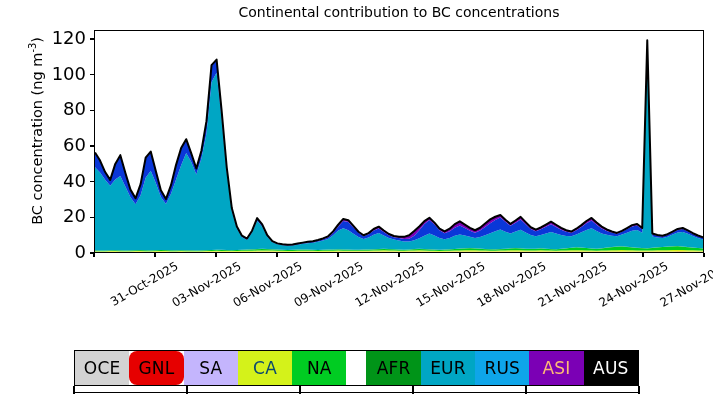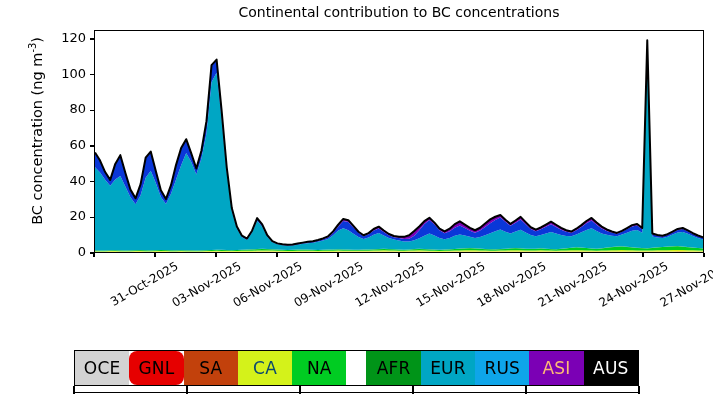--- a/index.html
+++ b/index.html
@@ -28,21 +28,21 @@
   
   #plot{
     position:absolute;left:94px;top:30px;
     width:610px;height:223px;
     border:1.3px solid #000;
     box-sizing:border-box;
     background:#fff;overflow:hidden;
   }
   #plot svg{display:block;width:100%;height:100%;}
   .ytick-label{
-    position:absolute;text-align:right;font-size:13px;
+    position:absolute;text-align:right;font-size:18px;
     width:46px;line-height:12px;
   }
   .ytick-mark{
     position:absolute;width:4px;height:1.3px;background:#000;left:90px;
   }
 
   
   .xtick-mark{
     position:absolute;top:253px;width:1.3px;height:4px;background:#000;
   }
@@ -133,21 +133,21 @@
         <path d="M 0.00 123.15 L 5.08 131.28 L 10.17 142.92 L 15.25 150.78 L 20.33 134.67 L 25.42 125.86 L 30.50 143.79 L 35.58 160.63 L 40.67 169.39 L 45.75 155.07 L 50.83 128.43 L 55.92 122.26 L 61.00 141.72 L 66.08 161.17 L 71.17 170.19 L 76.25 156.10 L 81.33 135.64 L 86.42 118.55 L 91.50 109.73 L 96.58 124.10 L 101.67 139.35 L 106.75 121.42 L 111.83 91.77 L 116.92 35.34 L 122.00 29.76 L 127.08 81.67 L 132.17 138.06 L 137.25 179.02 L 142.33 197.72 L 147.42 206.94 L 152.50 209.80 L 157.58 201.93 L 162.67 189.37 L 167.75 195.72 L 172.83 206.44 L 177.92 212.47 L 183.00 214.67 L 188.08 215.63 L 193.17 216.13 L 198.25 215.83 L 203.33 214.88 L 208.42 213.94 L 213.50 213.24 L 218.58 212.72 L 223.67 211.62 L 228.75 210.26 L 233.83 208.28 L 238.92 203.63 L 244.00 197.15 L 249.08 191.82 L 254.17 192.73 L 259.25 198.18 L 264.33 203.64 L 269.42 207.02 L 274.50 205.04 L 279.58 201.27 L 284.67 199.25 L 289.75 202.77 L 294.83 206.00 L 299.92 208.01 L 305.00 208.96 L 310.08 209.91 L 315.17 209.66 L 320.25 206.48 L 325.33 201.16 L 330.42 194.81 L 335.50 190.67 L 340.58 195.19 L 345.67 201.13 L 350.75 204.11 L 355.83 202.00 L 360.92 198.47 L 366.00 196.36 L 371.08 198.90 L 376.17 201.47 L 381.25 203.57 L 386.33 201.40 L 391.42 197.79 L 396.50 194.06 L 401.58 190.69 L 406.67 188.23 L 411.75 192.55 L 416.83 196.51 L 421.92 193.37 L 427.00 190.09 L 432.08 195.01 L 437.17 199.84 L 442.25 202.15 L 447.33 200.08 L 452.42 197.51 L 457.50 194.97 L 462.58 197.67 L 467.67 200.50 L 472.75 202.50 L 477.83 203.61 L 482.92 200.97 L 488.00 197.69 L 493.08 193.90 L 498.17 191.19 L 503.25 195.44 L 508.33 199.22 L 513.42 201.75 L 518.50 203.39 L 523.58 204.68 L 528.67 202.61 L 533.75 199.90 L 538.83 197.19 L 543.92 196.22 L 549.00 200.08 L 554.08 10.54 L 559.17 205.21 L 564.25 206.53 L 569.33 207.32 L 574.42 205.78 L 579.50 203.32 L 584.58 200.86 L 589.67 199.90 L 594.75 202.18 L 599.83 204.82 L 604.92 207.10 L 610.00 208.67 L 610.00 210.28 L 604.92 208.89 L 599.83 206.96 L 594.75 204.68 L 589.67 202.75 L 584.58 203.36 L 579.50 205.46 L 574.42 207.57 L 569.33 208.92 L 564.25 208.32 L 559.17 207.35 L 554.08 12.33 L 549.00 203.64 L 543.92 200.86 L 538.83 201.47 L 533.75 203.47 L 528.67 205.46 L 523.58 207.18 L 518.50 206.61 L 513.42 205.68 L 508.33 204.21 L 503.25 201.86 L 498.17 199.04 L 493.08 200.68 L 488.00 203.04 L 482.92 205.25 L 477.83 207.18 L 472.75 206.78 L 467.67 205.86 L 462.58 204.45 L 457.50 202.82 L 452.42 204.29 L 447.33 205.78 L 442.25 207.14 L 437.17 205.91 L 432.08 203.22 L 427.00 200.43 L 421.92 202.29 L 416.83 204.36 L 411.75 202.54 L 406.67 200.36 L 401.58 202.11 L 396.50 204.05 L 391.42 206.00 L 386.33 207.82 L 381.25 208.92 L 376.17 207.53 L 371.08 206.39 L 366.00 205.28 L 360.92 206.68 L 355.83 208.78 L 350.75 210.17 L 345.67 208.98 L 340.58 206.25 L 335.50 204.23 L 330.42 206.59 L 325.33 209.01 L 320.25 211.12 L 315.17 212.51 L 310.08 212.40 L 305.00 211.46 L 299.92 210.51 L 294.83 208.85 L 289.75 206.34 L 284.67 203.89 L 279.58 205.55 L 274.50 208.25 L 269.42 209.87 L 264.33 207.93 L 259.25 204.61 L 254.17 200.93 L 249.08 198.95 L 244.00 201.43 L 238.92 206.12 L 233.83 209.89 L 228.75 211.51 L 223.67 212.69 L 218.58 213.62 L 213.50 214.13 L 208.42 214.65 L 203.33 215.60 L 198.25 216.36 L 193.17 216.67 L 188.08 216.17 L 183.00 215.20 L 177.92 213.19 L 172.83 207.51 L 167.75 197.51 L 162.67 191.51 L 157.58 203.36 L 152.50 210.69 L 147.42 208.19 L 142.33 199.50 L 137.25 181.88 L 132.17 142.52 L 127.08 88.81 L 122.00 42.25 L 116.92 51.40 L 111.83 103.36 L 106.75 128.56 L 101.67 144.70 L 96.58 132.12 L 91.50 123.11 L 86.42 135.49 L 81.33 149.91 L 76.25 164.13 L 71.17 174.65 L 66.08 167.41 L 61.00 153.32 L 55.92 140.99 L 50.83 148.05 L 45.75 165.77 L 40.67 174.74 L 35.58 167.77 L 30.50 157.17 L 25.42 146.38 L 20.33 149.84 L 15.25 156.14 L 10.17 150.05 L 5.08 142.88 L 0.00 137.42 Z" fill="#0a37d8" stroke="none"></path>
         <path d="M 0.00 122.61 L 5.08 130.75 L 10.17 142.38 L 15.25 150.25 L 20.33 134.14 L 25.42 125.33 L 30.50 143.26 L 35.58 160.10 L 40.67 168.86 L 45.75 154.53 L 50.83 127.89 L 55.92 121.72 L 61.00 141.19 L 66.08 160.63 L 71.17 169.66 L 76.25 155.56 L 81.33 135.10 L 86.42 118.01 L 91.50 109.20 L 96.58 123.56 L 101.67 138.81 L 106.75 120.88 L 111.83 91.06 L 116.92 34.45 L 122.00 28.87 L 127.08 80.96 L 132.17 137.53 L 137.25 178.67 L 142.33 197.36 L 147.42 206.59 L 152.50 209.44 L 157.58 201.57 L 162.67 188.84 L 167.75 195.19 L 172.83 206.09 L 177.92 212.12 L 183.00 214.31 L 188.08 215.28 L 193.17 215.77 L 198.25 215.47 L 203.33 214.53 L 208.42 213.58 L 213.50 212.71 L 218.58 212.19 L 223.67 210.90 L 228.75 209.37 L 233.83 207.21 L 238.92 202.20 L 244.00 195.37 L 249.08 189.67 L 254.17 190.94 L 259.25 196.76 L 264.33 202.57 L 269.42 206.12 L 274.50 203.96 L 279.58 199.84 L 284.67 197.47 L 289.75 201.34 L 294.83 204.93 L 299.92 206.94 L 305.00 207.53 L 310.08 207.76 L 315.17 206.09 L 320.25 201.84 L 325.33 197.24 L 330.42 191.96 L 335.50 188.53 L 340.58 193.40 L 345.67 199.52 L 350.75 202.32 L 355.83 199.50 L 360.92 194.90 L 366.00 192.08 L 371.08 195.33 L 376.17 198.61 L 381.25 201.07 L 386.33 198.54 L 391.42 194.22 L 396.50 190.14 L 401.58 187.48 L 406.67 185.73 L 411.75 190.41 L 416.83 194.72 L 421.92 191.23 L 427.00 187.59 L 432.08 192.87 L 437.17 198.06 L 442.25 200.54 L 447.33 198.29 L 452.42 195.37 L 457.50 192.48 L 462.58 195.53 L 467.67 198.72 L 472.75 201.07 L 477.83 202.36 L 482.92 199.54 L 488.00 195.90 L 493.08 191.76 L 498.17 188.69 L 503.25 193.30 L 508.33 197.44 L 513.42 200.33 L 518.50 202.32 L 523.58 203.79 L 528.67 201.72 L 533.75 198.83 L 538.83 195.94 L 543.92 194.79 L 549.00 198.83 L 554.08 9.47 L 559.17 204.32 L 564.25 205.82 L 569.33 206.61 L 574.42 205.07 L 579.50 202.43 L 584.58 199.79 L 589.67 198.83 L 594.75 201.29 L 599.83 204.11 L 604.92 206.39 L 610.00 208.14 L 610.00 208.67 L 604.92 207.10 L 599.83 204.82 L 594.75 202.18 L 589.67 199.90 L 584.58 200.86 L 579.50 203.32 L 574.42 205.78 L 569.33 207.32 L 564.25 206.53 L 559.17 205.21 L 554.08 10.54 L 549.00 200.08 L 543.92 196.22 L 538.83 197.19 L 533.75 199.90 L 528.67 202.61 L 523.58 204.68 L 518.50 203.39 L 513.42 201.75 L 508.33 199.22 L 503.25 195.44 L 498.17 191.19 L 493.08 193.90 L 488.00 197.69 L 482.92 200.97 L 477.83 203.61 L 472.75 202.50 L 467.67 200.50 L 462.58 197.67 L 457.50 194.97 L 452.42 197.51 L 447.33 200.08 L 442.25 202.15 L 437.17 199.84 L 432.08 195.01 L 427.00 190.09 L 421.92 193.37 L 416.83 196.51 L 411.75 192.55 L 406.67 188.23 L 401.58 190.69 L 396.50 194.06 L 391.42 197.79 L 386.33 201.40 L 381.25 203.57 L 376.17 201.47 L 371.08 198.90 L 366.00 196.36 L 360.92 198.47 L 355.83 202.00 L 350.75 204.11 L 345.67 201.13 L 340.58 195.19 L 335.50 190.67 L 330.42 194.81 L 325.33 201.16 L 320.25 206.48 L 315.17 209.66 L 310.08 209.91 L 305.00 208.96 L 299.92 208.01 L 294.83 206.00 L 289.75 202.77 L 284.67 199.25 L 279.58 201.27 L 274.50 205.04 L 269.42 207.02 L 264.33 203.64 L 259.25 198.18 L 254.17 192.73 L 249.08 191.82 L 244.00 197.15 L 238.92 203.63 L 233.83 208.28 L 228.75 210.26 L 223.67 211.62 L 218.58 212.72 L 213.50 213.24 L 208.42 213.94 L 203.33 214.88 L 198.25 215.83 L 193.17 216.13 L 188.08 215.63 L 183.00 214.67 L 177.92 212.47 L 172.83 206.44 L 167.75 195.72 L 162.67 189.37 L 157.58 201.93 L 152.50 209.80 L 147.42 206.94 L 142.33 197.72 L 137.25 179.02 L 132.17 138.06 L 127.08 81.67 L 122.00 29.76 L 116.92 35.34 L 111.83 91.77 L 106.75 121.42 L 101.67 139.35 L 96.58 124.10 L 91.50 109.73 L 86.42 118.55 L 81.33 135.64 L 76.25 156.10 L 71.17 170.19 L 66.08 161.17 L 61.00 141.72 L 55.92 122.26 L 50.83 128.43 L 45.75 155.07 L 40.67 169.39 L 35.58 160.63 L 30.50 143.79 L 25.42 125.86 L 20.33 134.67 L 15.25 150.78 L 10.17 142.92 L 5.08 131.28 L 0.00 123.15 Z" fill="#7b00b5" stroke="none"></path>
         <path d="M 0.00 122.58 L 5.08 130.71 L 10.17 142.35 L 15.25 150.21 L 20.33 134.10 L 25.42 125.29 L 30.50 143.22 L 35.58 160.06 L 40.67 168.82 L 45.75 154.49 L 50.83 127.86 L 55.92 121.69 L 61.00 141.15 L 66.08 160.60 L 71.17 169.62 L 76.25 155.53 L 81.33 135.07 L 86.42 117.98 L 91.50 109.16 L 96.58 123.52 L 101.67 138.78 L 106.75 120.85 L 111.83 91.02 L 116.92 34.41 L 122.00 28.83 L 127.08 80.92 L 132.17 137.49 L 137.25 178.63 L 142.33 197.33 L 147.42 206.55 L 152.50 209.41 L 157.58 201.54 L 162.67 188.80 L 167.75 195.15 L 172.83 206.05 L 177.92 212.08 L 183.00 214.28 L 188.08 215.24 L 193.17 215.74 L 198.25 215.44 L 203.33 214.49 L 208.42 213.54 L 213.50 212.67 L 218.58 212.15 L 223.67 210.87 L 228.75 209.33 L 233.83 207.18 L 238.92 202.16 L 244.00 195.33 L 249.08 189.64 L 254.17 190.91 L 259.25 196.72 L 264.33 202.54 L 269.42 206.09 L 274.50 203.93 L 279.58 199.81 L 284.67 197.44 L 289.75 201.31 L 294.83 204.89 L 299.92 206.91 L 305.00 207.50 L 310.08 207.73 L 315.17 206.05 L 320.25 201.81 L 325.33 197.20 L 330.42 191.92 L 335.50 188.50 L 340.58 193.37 L 345.67 199.49 L 350.75 202.29 L 355.83 199.47 L 360.92 194.87 L 366.00 192.05 L 371.08 195.29 L 376.17 198.58 L 381.25 201.04 L 386.33 198.51 L 391.42 194.19 L 396.50 190.10 L 401.58 187.44 L 406.67 185.70 L 411.75 190.37 L 416.83 194.69 L 421.92 191.19 L 427.00 187.55 L 432.08 192.83 L 437.17 198.02 L 442.25 200.50 L 447.33 198.26 L 452.42 195.33 L 457.50 192.44 L 462.58 195.49 L 467.67 198.68 L 472.75 201.04 L 477.83 202.32 L 482.92 199.50 L 488.00 195.87 L 493.08 191.73 L 498.17 188.66 L 503.25 193.26 L 508.33 197.40 L 513.42 200.29 L 518.50 202.29 L 523.58 203.75 L 528.67 201.68 L 533.75 198.79 L 538.83 195.90 L 543.92 194.76 L 549.00 198.79 L 554.08 9.44 L 559.17 204.29 L 564.25 205.78 L 569.33 206.57 L 574.42 205.04 L 579.50 202.39 L 584.58 199.75 L 589.67 198.79 L 594.75 201.25 L 599.83 204.07 L 604.92 206.36 L 610.00 208.10 L 610.00 208.14 L 604.92 206.39 L 599.83 204.11 L 594.75 201.29 L 589.67 198.83 L 584.58 199.79 L 579.50 202.43 L 574.42 205.07 L 569.33 206.61 L 564.25 205.82 L 559.17 204.32 L 554.08 9.47 L 549.00 198.83 L 543.92 194.79 L 538.83 195.94 L 533.75 198.83 L 528.67 201.72 L 523.58 203.79 L 518.50 202.32 L 513.42 200.33 L 508.33 197.44 L 503.25 193.30 L 498.17 188.69 L 493.08 191.76 L 488.00 195.90 L 482.92 199.54 L 477.83 202.36 L 472.75 201.07 L 467.67 198.72 L 462.58 195.53 L 457.50 192.48 L 452.42 195.37 L 447.33 198.29 L 442.25 200.54 L 437.17 198.06 L 432.08 192.87 L 427.00 187.59 L 421.92 191.23 L 416.83 194.72 L 411.75 190.41 L 406.67 185.73 L 401.58 187.48 L 396.50 190.14 L 391.42 194.22 L 386.33 198.54 L 381.25 201.07 L 376.17 198.61 L 371.08 195.33 L 366.00 192.08 L 360.92 194.90 L 355.83 199.50 L 350.75 202.32 L 345.67 199.52 L 340.58 193.40 L 335.50 188.53 L 330.42 191.96 L 325.33 197.24 L 320.25 201.84 L 315.17 206.09 L 310.08 207.76 L 305.00 207.53 L 299.92 206.94 L 294.83 204.93 L 289.75 201.34 L 284.67 197.47 L 279.58 199.84 L 274.50 203.96 L 269.42 206.12 L 264.33 202.57 L 259.25 196.76 L 254.17 190.94 L 249.08 189.67 L 244.00 195.37 L 238.92 202.20 L 233.83 207.21 L 228.75 209.37 L 223.67 210.90 L 218.58 212.19 L 213.50 212.71 L 208.42 213.58 L 203.33 214.53 L 198.25 215.47 L 193.17 215.77 L 188.08 215.28 L 183.00 214.31 L 177.92 212.12 L 172.83 206.09 L 167.75 195.19 L 162.67 188.84 L 157.58 201.57 L 152.50 209.44 L 147.42 206.59 L 142.33 197.36 L 137.25 178.67 L 132.17 137.53 L 127.08 80.96 L 122.00 28.87 L 116.92 34.45 L 111.83 91.06 L 106.75 120.88 L 101.67 138.81 L 96.58 123.56 L 91.50 109.20 L 86.42 118.01 L 81.33 135.10 L 76.25 155.56 L 71.17 169.66 L 66.08 160.63 L 61.00 141.19 L 55.92 121.72 L 50.83 127.89 L 45.75 154.53 L 40.67 168.86 L 35.58 160.10 L 30.50 143.26 L 25.42 125.33 L 20.33 134.14 L 15.25 150.25 L 10.17 142.38 L 5.08 130.75 L 0.00 122.61 Z" fill="#000000" stroke="none"></path>
         <path d="M 0.00 122.58 L 5.08 130.71 L 10.17 142.35 L 15.25 150.21 L 20.33 134.10 L 25.42 125.29 L 30.50 143.22 L 35.58 160.06 L 40.67 168.82 L 45.75 154.49 L 50.83 127.86 L 55.92 121.69 L 61.00 141.15 L 66.08 160.60 L 71.17 169.62 L 76.25 155.53 L 81.33 135.07 L 86.42 117.98 L 91.50 109.16 L 96.58 123.52 L 101.67 138.78 L 106.75 120.85 L 111.83 91.02 L 116.92 34.41 L 122.00 28.83 L 127.08 80.92 L 132.17 137.49 L 137.25 178.63 L 142.33 197.33 L 147.42 206.55 L 152.50 209.41 L 157.58 201.54 L 162.67 188.80 L 167.75 195.15 L 172.83 206.05 L 177.92 212.08 L 183.00 214.28 L 188.08 215.24 L 193.17 215.74 L 198.25 215.44 L 203.33 214.49 L 208.42 213.54 L 213.50 212.67 L 218.58 212.15 L 223.67 210.87 L 228.75 209.33 L 233.83 207.18 L 238.92 202.16 L 244.00 195.33 L 249.08 189.64 L 254.17 190.91 L 259.25 196.72 L 264.33 202.54 L 269.42 206.09 L 274.50 203.93 L 279.58 199.81 L 284.67 197.44 L 289.75 201.31 L 294.83 204.89 L 299.92 206.91 L 305.00 207.50 L 310.08 207.73 L 315.17 206.05 L 320.25 201.81 L 325.33 197.20 L 330.42 191.92 L 335.50 188.50 L 340.58 193.37 L 345.67 199.49 L 350.75 202.29 L 355.83 199.47 L 360.92 194.87 L 366.00 192.05 L 371.08 195.29 L 376.17 198.58 L 381.25 201.04 L 386.33 198.51 L 391.42 194.19 L 396.50 190.10 L 401.58 187.44 L 406.67 185.70 L 411.75 190.37 L 416.83 194.69 L 421.92 191.19 L 427.00 187.55 L 432.08 192.83 L 437.17 198.02 L 442.25 200.50 L 447.33 198.26 L 452.42 195.33 L 457.50 192.44 L 462.58 195.49 L 467.67 198.68 L 472.75 201.04 L 477.83 202.32 L 482.92 199.50 L 488.00 195.87 L 493.08 191.73 L 498.17 188.66 L 503.25 193.26 L 508.33 197.40 L 513.42 200.29 L 518.50 202.29 L 523.58 203.75 L 528.67 201.68 L 533.75 198.79 L 538.83 195.90 L 543.92 194.76 L 549.00 198.79 L 554.08 9.44 L 559.17 204.29 L 564.25 205.78 L 569.33 206.57 L 574.42 205.04 L 579.50 202.39 L 584.58 199.75 L 589.67 198.79 L 594.75 201.25 L 599.83 204.07 L 604.92 206.36 L 610.00 208.10" fill="none" stroke="#000000" stroke-width="2" stroke-linejoin="round" vector-effect="non-scaling-stroke"></path>
       </svg>
   </div>
 
   <div id="legend">
       <div class="legend-cell" style="background: rgb(211, 211, 211); color: rgb(0, 0, 0);">OCE</div>
       <div class="legend-cell" style="background: rgb(230, 0, 0); color: #000000; border-radius: 8px;">GNL</div>
-      <div class="legend-cell" style="background: #c2410c; color: rgb(0, 0, 0);">SA</div>
+      <div class="legend-cell" style="background: #c4b5fd; color: rgb(0, 0, 0);">SA</div>
       <div class="legend-cell" style="background: rgb(212, 242, 26); color: #0c4a6e;">CA</div>
       <div class="legend-cell" style="background: rgb(0, 204, 34); color: rgb(0, 0, 0);">NA</div>
       <div class="legend-cell" style="background: rgb(0, 148, 24); color: #000000; margin-left: 20px;">AFR</div>
       <div class="legend-cell" style="background: rgb(0, 166, 196); color: rgb(0, 0, 0);">EUR</div>
       <div class="legend-cell" style="background: #0ea5e9; color: rgb(0, 0, 0);">RUS</div>
       <div class="legend-cell" style="background: rgb(123, 0, 181); color: #fdba74;">ASI</div>
       <div class="legend-cell" style="background: rgb(0, 0, 0); color: rgb(255, 255, 255);">AUS</div>
     </div>
   <div id="legend-rule"></div>
   <div id="legend-divs">

